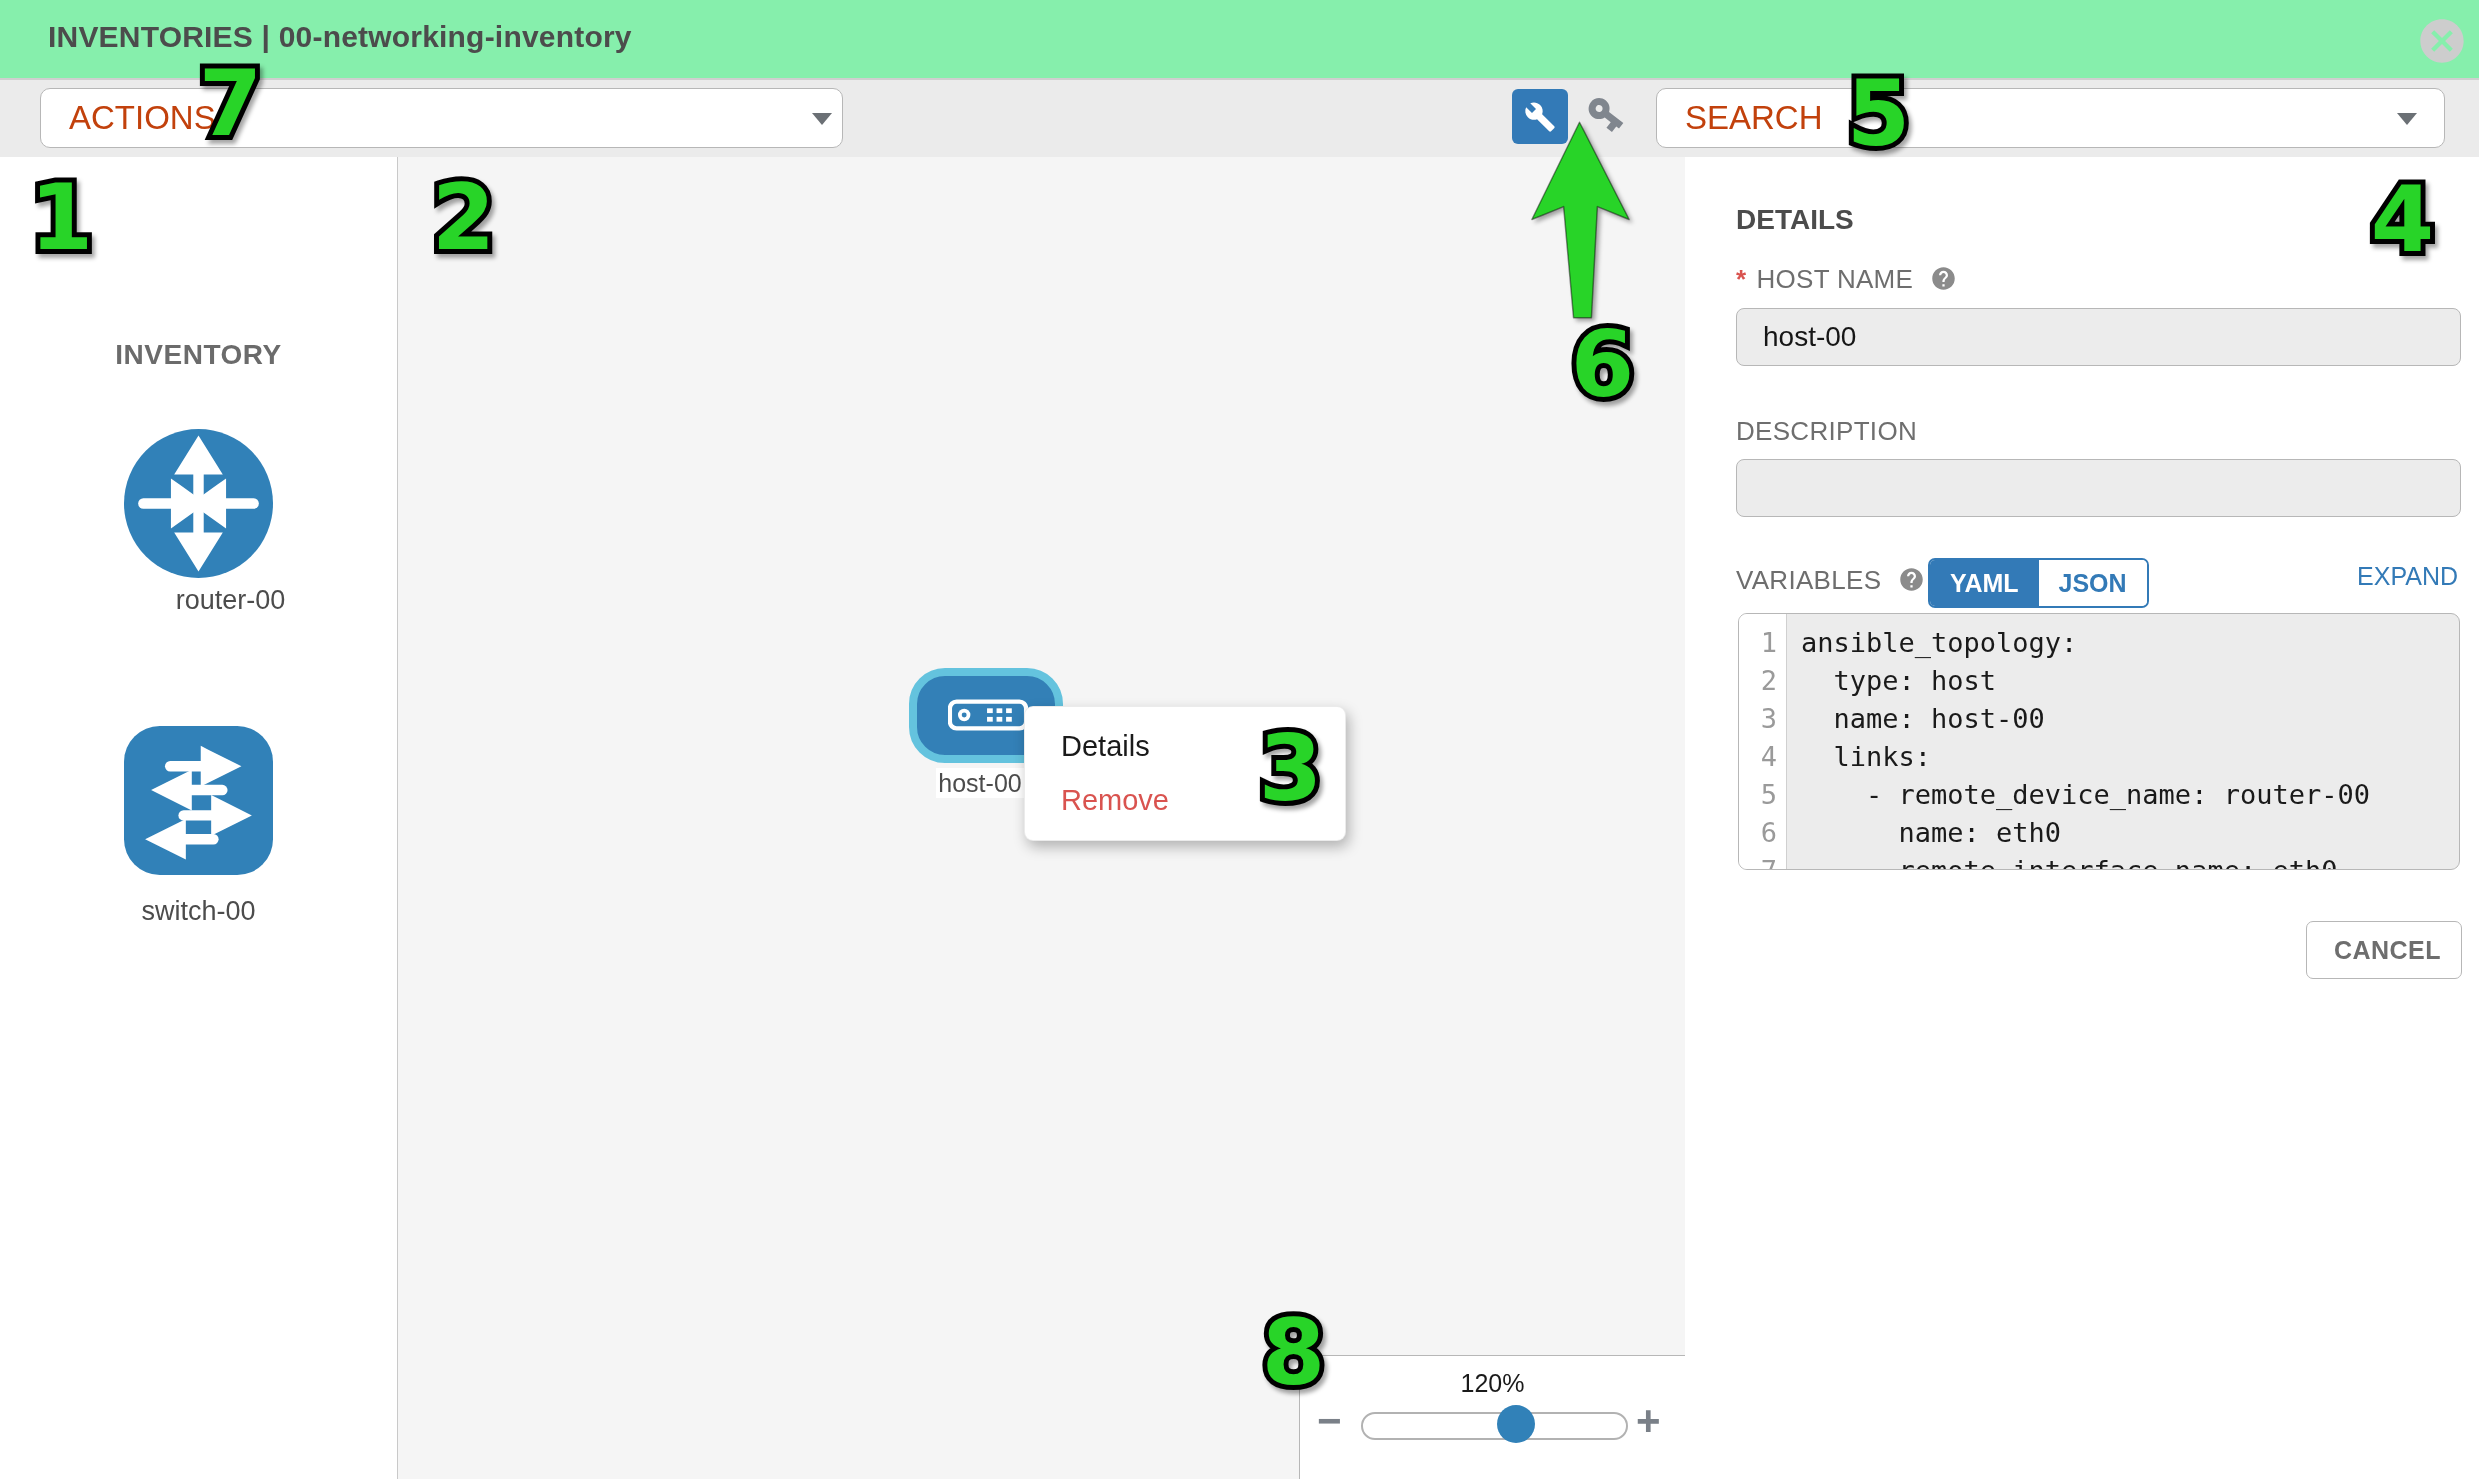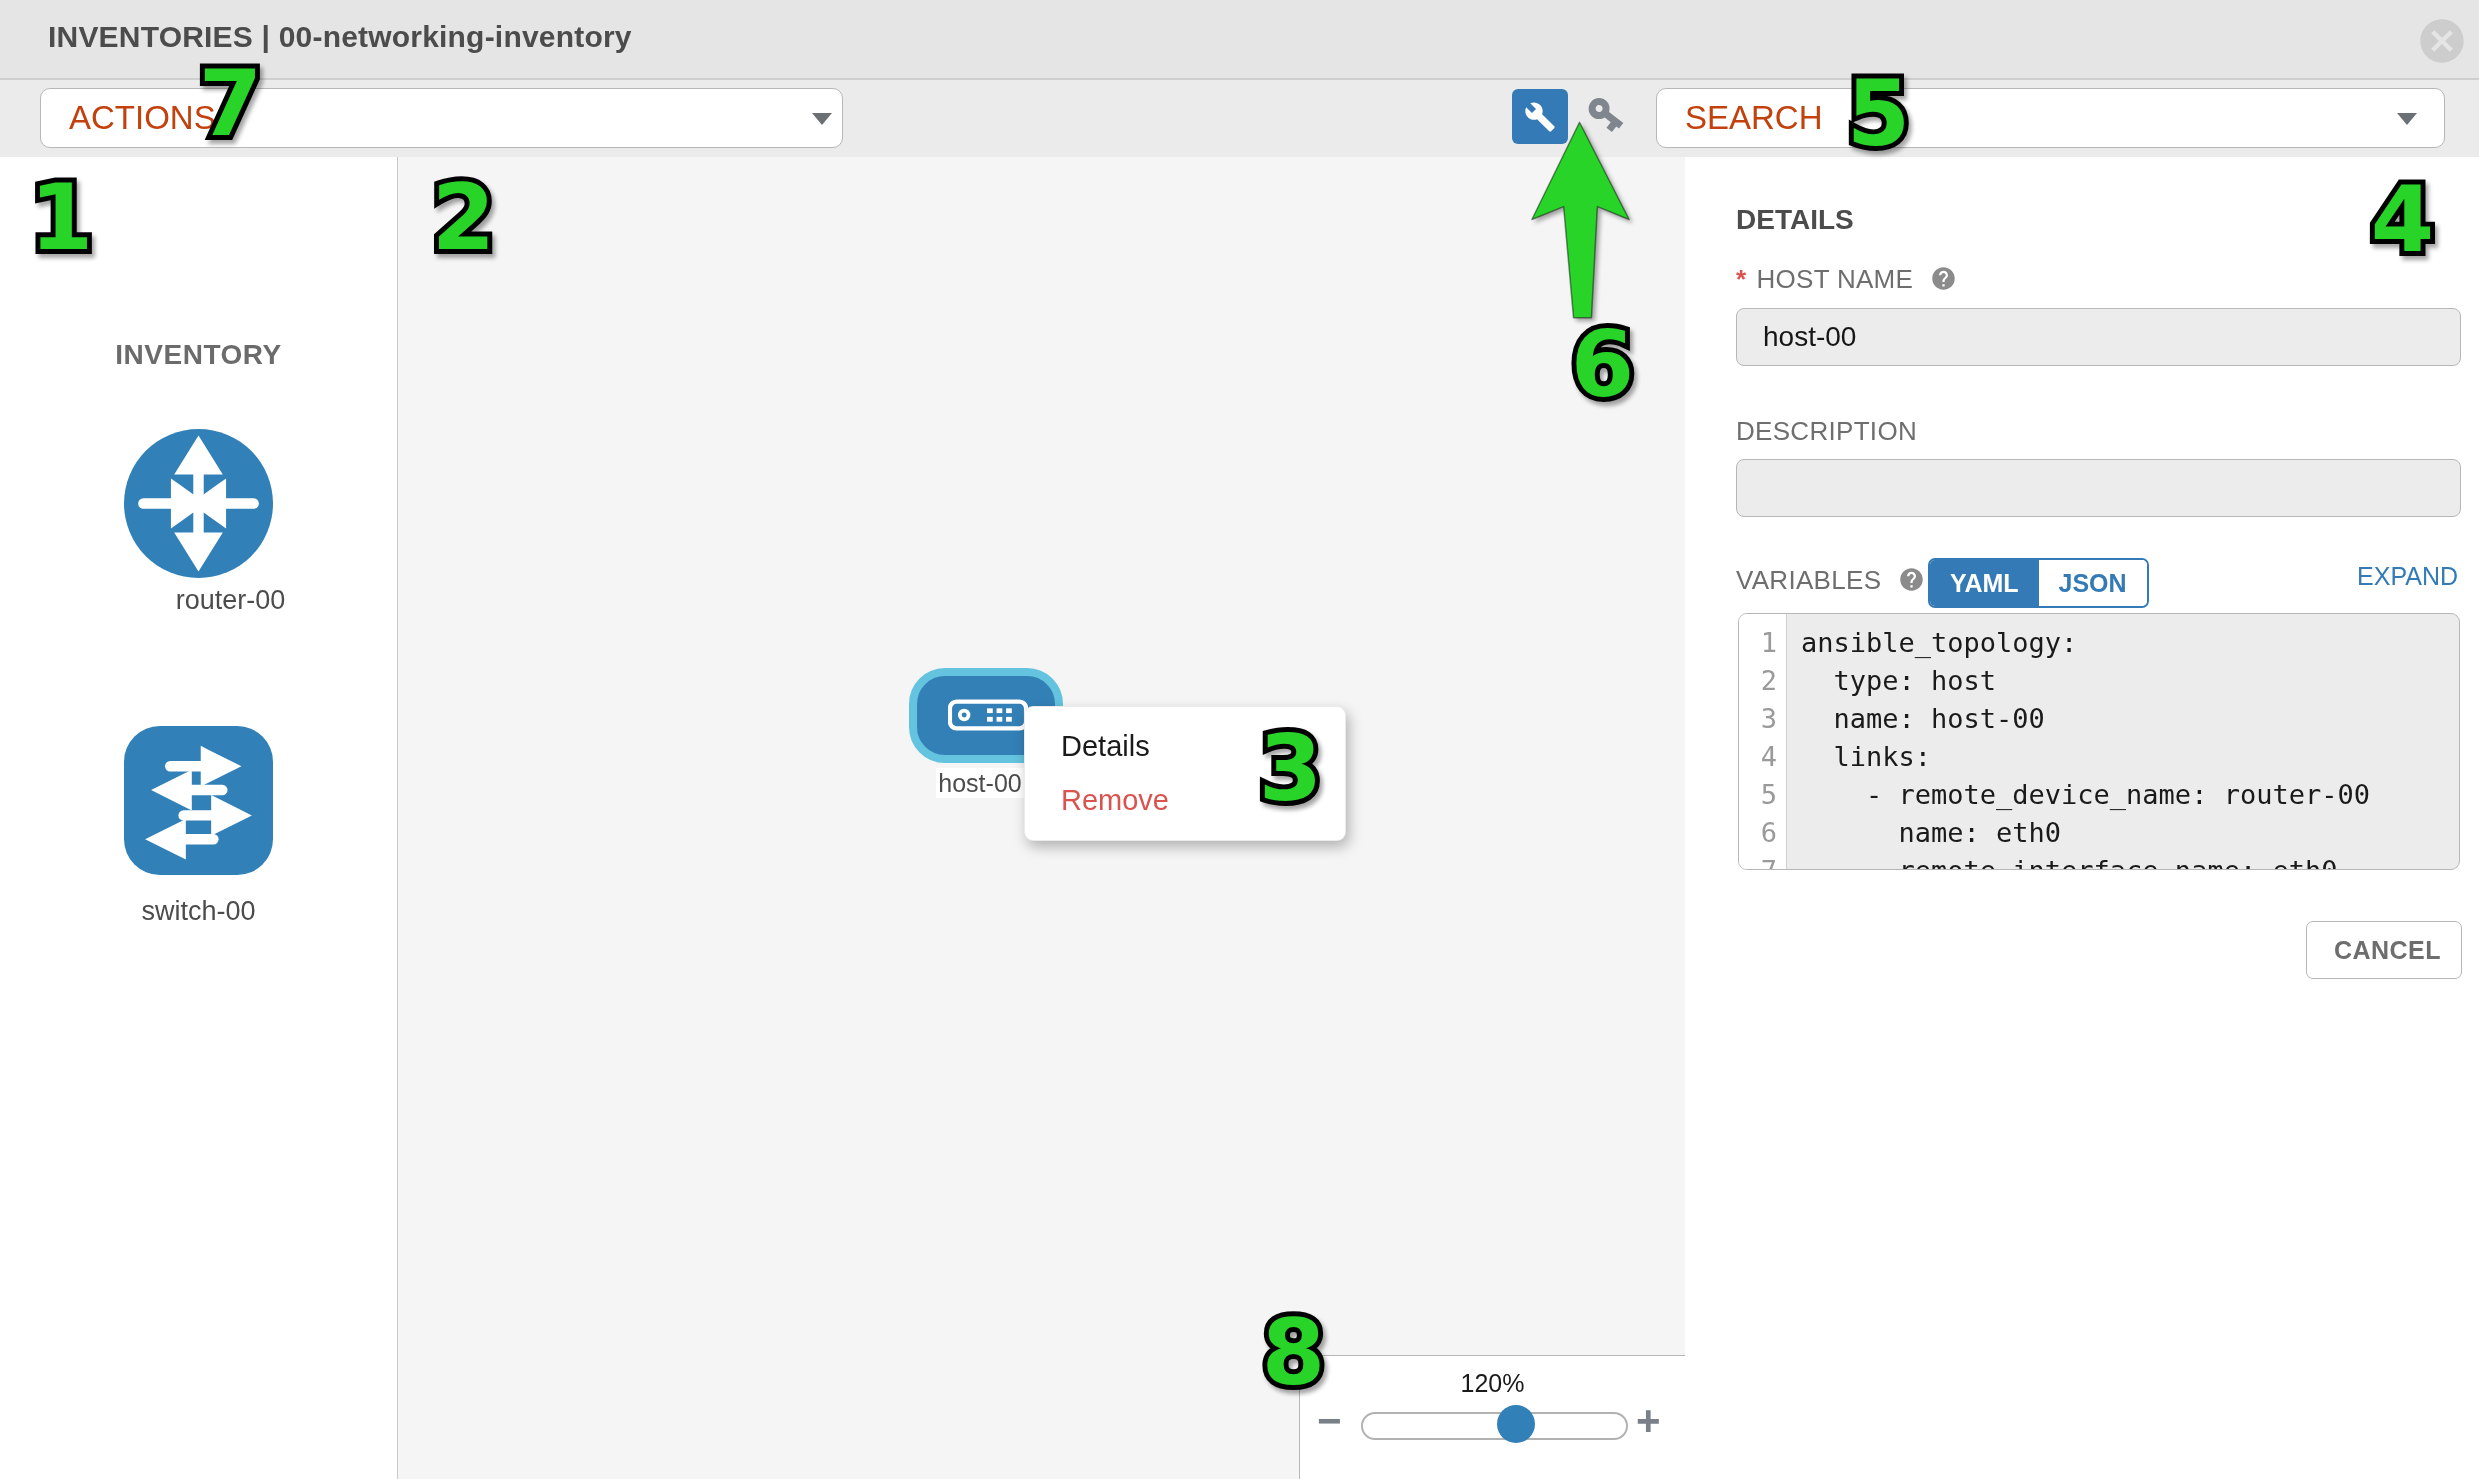--- a/index.html
+++ b/index.html
@@ -1,21 +1,21 @@
 <!DOCTYPE html>
 <html><head>
 <meta charset="utf-8">
 <style>
   html,body{margin:0;padding:0;background:#fff;}
   #stage{position:relative;width:2480px;height:1480px;overflow:hidden;
          font-family:"Liberation Sans",sans-serif;background:#fff;}
   .abs{position:absolute;}
 
   
-  #header{left:0;top:0;width:2480px;height:78px;background:#e5e5e5;
+  #header{left:0;top:0;width:2480px;height:78px;background:#86efac;
           border-bottom:2px solid #cfcfcf;box-shadow:0 2px 3px rgba(0,0,0,.10);}
   #page-title{left:48px;top:20px;font-size:30px;font-weight:bold;color:#4c4c4c;letter-spacing:0.2px;}
   #close-btn{left:2416px;top:15px;width:52px;height:52px;cursor:pointer;}
 
   
   #toolbar{left:0;top:80px;width:2480px;height:77px;background:#ebebeb;border-bottom:1px solid #c9c9c9;}
   .selectbox{background:#fff;border:1px solid #b7b7b7;border-radius:10px;height:58px;}
   .select-ph{font-size:33px;color:#c2410c;line-height:58px;padding-left:28px;}
   .caret{width:0;height:0;border-left:10px solid transparent;border-right:10px solid transparent;
          border-top:12px solid #6b7075;}

